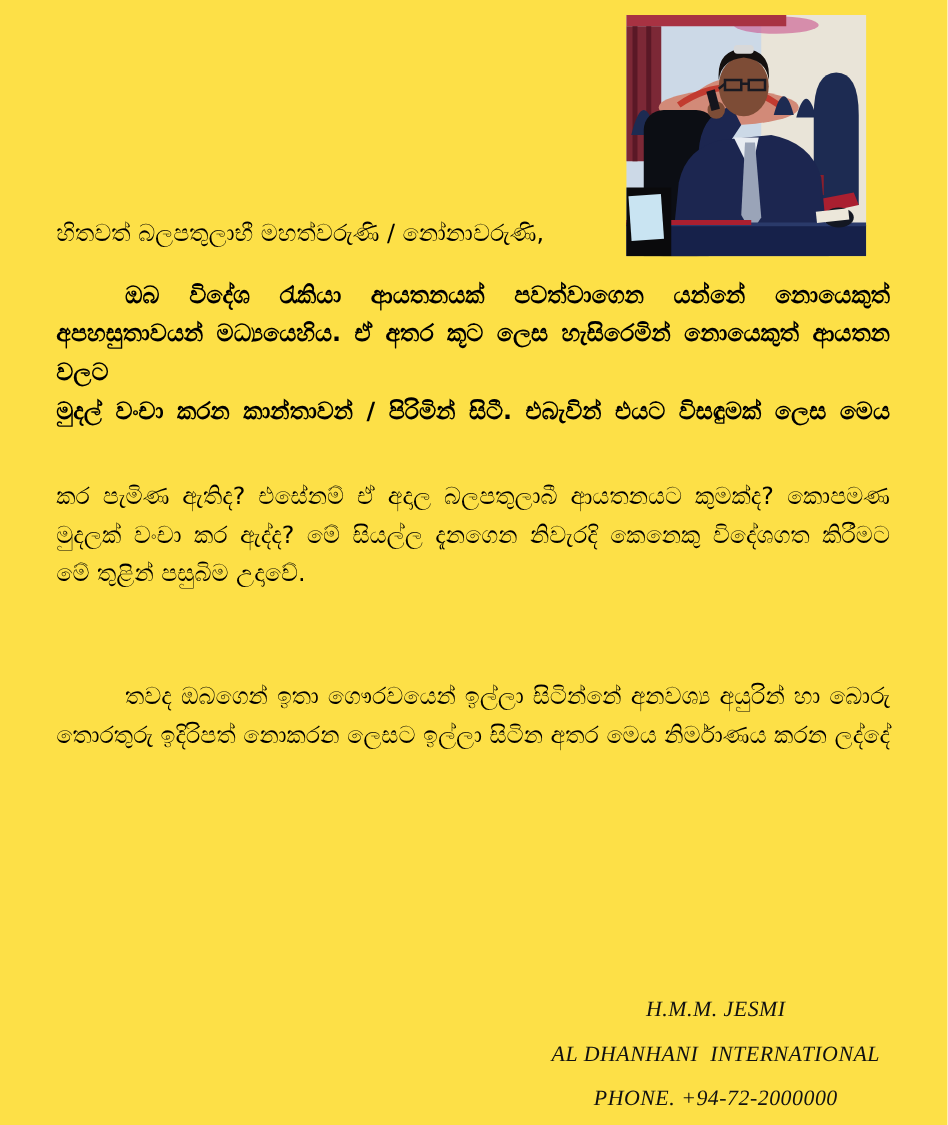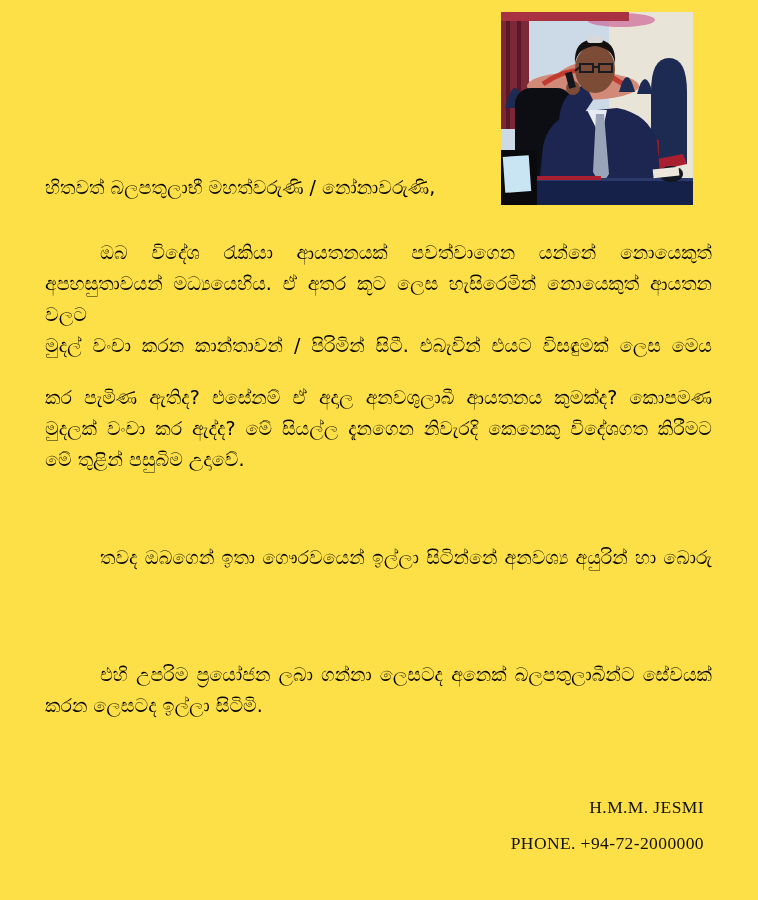--- a/index.html
+++ b/index.html
@@ -21,37 +21,38 @@
   }
   .photo svg { display: block; width: 100%; height: 100%; }
   .textblock {
     position: absolute;
     left: 45px;
     width: 667px;
     font-size: 19px;
     line-height: 31px;
   }
   .salutation { top: 172px; }
-  .para-0 { top: 237px; }
+  .para-0 { top: 221px; font-weight: bold; }
   .para-1 { top: 382px; }
   .para-2 { top: 542px; }
   .para-3 { top: 659px; }
   .line { text-align: justify; text-align-last: justify; }
   .line.first { padding-left: 55px; }
   .line.last { text-align-last: left; }
   .signature {
     position: absolute;
     right: 54px;
     top: 790px;
-    text-align: right;
+    text-align: center;
     font-family: "Liberation Serif", serif;
     font-size: 17.5px;
     line-height: 35.5px;
     letter-spacing: 0.4px;
     color: #111111;
+    font-style: italic;
   }
   .sig-line { white-space: pre; }
 </style>
 </head>
 <body>
 
 <div class="page">
 
   <div class="photo">
     <svg viewBox="0 0 192 193" preserveAspectRatio="none">
@@ -120,30 +121,28 @@
   </div>
 
   <div class="textblock salutation">හිතවත් බලපතුලාභී මහත්වරුණි / නෝනාවරුණි,</div>
 
   <div class="textblock para-0">
       <div class="line first">ඔබ විදේශ රැකියා ආයතනයක් පවත්වාගෙන යන්නේ නොයෙකුත්</div>
       <div class="line">අපහසුතාවයන් මධ්‍යයෙහිය. ඒ අතර කූට ලෙස හැසිරෙමින් නොයෙකුත් ආයතන වලට</div>
       <div class="line">මුදල් වංචා කරන කාන්තාවන් / පිරිමින් සිටී. එබැවින් එයට විසඳුමක් ලෙස මෙය</div>
     </div>
   <div class="textblock para-1">
-      <div class="line">කර පැමිණ ඇතිද? එසේනම් ඒ අදාල අනවශුලාබී ආයතනය කුමක්ද? කොපමණ</div>
+      <div class="line">කර පැමිණ ඇතිද? එසේනම් ඒ අදාල බලපතුලාබී ආයතනයට කුමක්ද? කොපමණ</div>
       <div class="line">මුදලක් වංචා කර ඇද්ද? මේ සියල්ල දැනගෙන නිවැරදි කෙනෙකු විදේශගත කිරීමට</div>
       <div class="line last">මේ තුළින් පසුබිම උදාවේ.</div>
     </div>
   <div class="textblock para-2">
       <div class="line first">තවද ඔබගෙන් ඉතා ගෞරවයෙන් ඉල්ලා සිටින්නේ අනවශ්‍ය අයුරින් හා බොරු</div>
-    </div>
-  <div class="textblock para-3">
-      <div class="line first">එහි උපරිම ප්‍රයෝජන ලබා ගන්නා ලෙසටද අනෙක් බලපතුලාබීන්ට සේවයක්</div>
-      <div class="line last">කරන ලෙසටද ඉල්ලා සිටිමි.</div>
+      <div class="line">තොරතුරු ඉදිරිපත් නොකරන ලෙසට ඉල්ලා සිටින අතර මෙය නිර්මාණය කරන ලද්දේ</div>
     </div>
 
   <div class="signature">
     <div class="sig-line">H.M.M. JESMI</div>
+    <div class="sig-line">AL DHANHANI  INTERNATIONAL</div>
     <div class="sig-line">PHONE. +94-72-2000000</div>
   </div>
 
 </div>
 
 </body></html>

